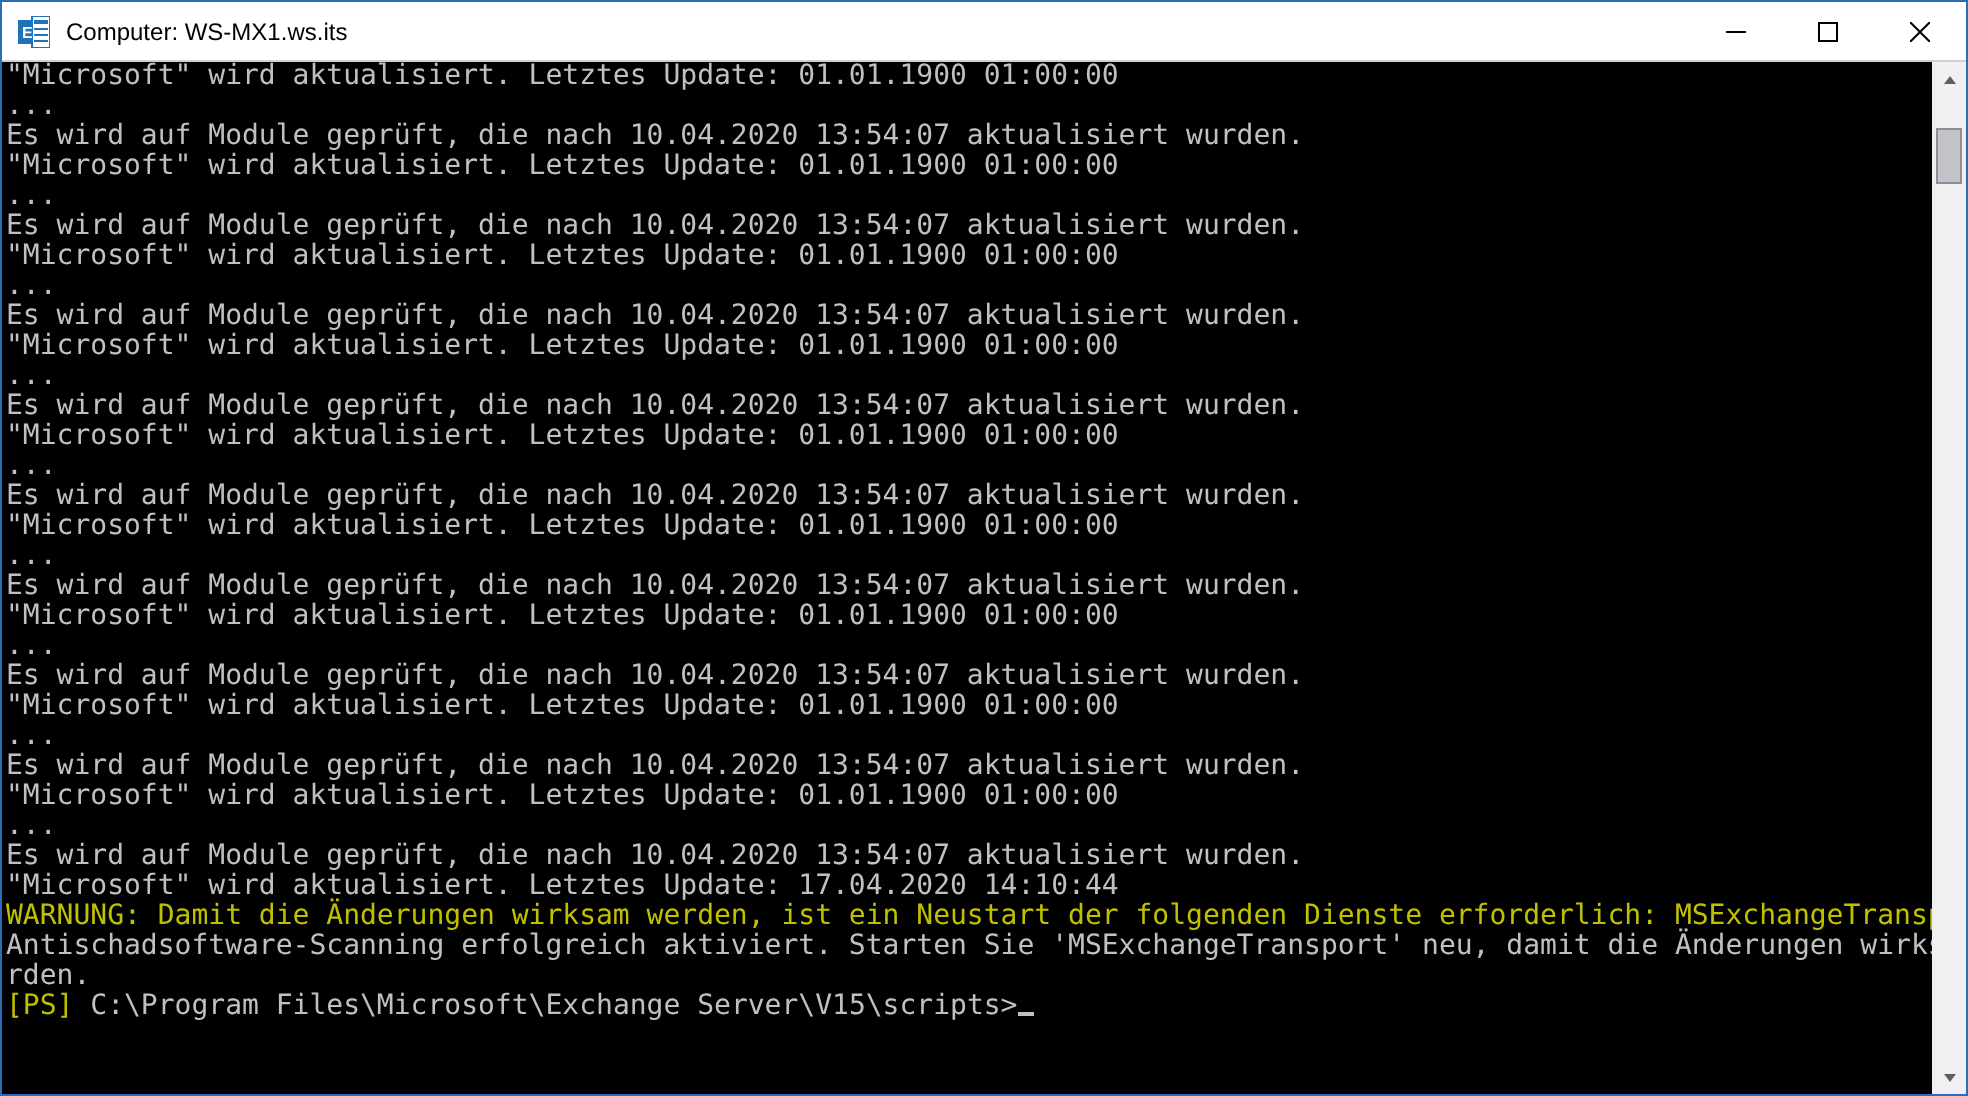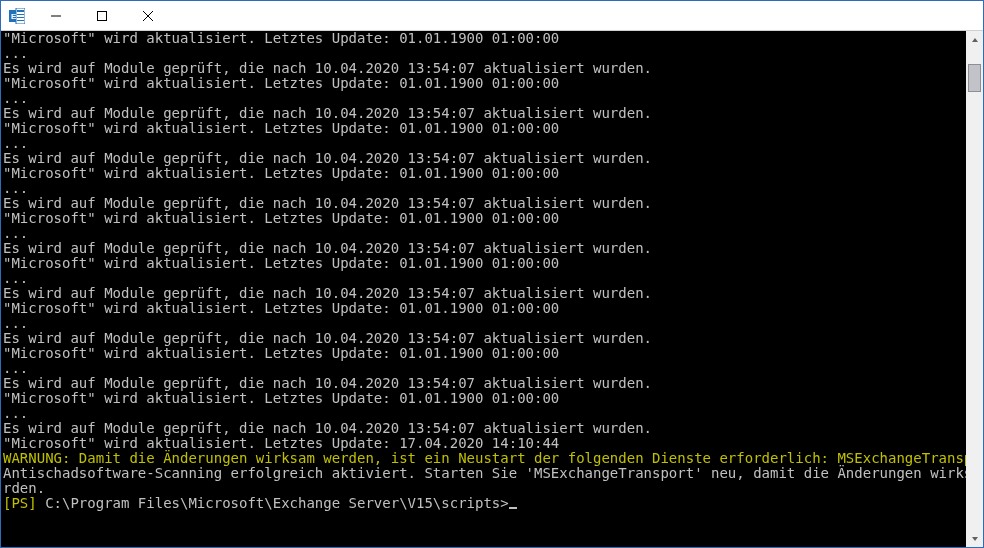--- a/index.html
+++ b/index.html
@@ -35,20 +35,21 @@
       <svg viewBox="0 0 16 16">
           <rect x="0" y="2" width="10" height="12" fill="#2072b9"></rect>
           <rect x="7" y="0" width="9" height="16" fill="#fff" stroke="#2072b9" stroke-width="1"></rect>
           <rect x="8" y="2" width="7" height="2" fill="#2072b9"></rect>
           <rect x="8" y="6" width="7" height="1" fill="#2072b9"></rect>
           <rect x="8" y="9" width="7" height="1" fill="#2072b9"></rect>
           <rect x="8" y="12" width="7" height="1" fill="#2072b9"></rect>
           <text x="2" y="11" font-size="8" fill="#fff" font-family="Arial" font-weight="bold">E</text>
         </svg>
     </span>
+    <span class="title">Computer: WS-MX1.ws.its</span>
     <div class="tb-btn">
       <svg viewBox="0 0 10 10">
           <line x1="0" y1="5" x2="10" y2="5" stroke="#000" stroke-width="1"></line>
         </svg>
     </div>
     <div class="tb-btn">
       <svg viewBox="0 0 10 10">
           <rect x="0.5" y="0.5" width="9" height="9" fill="none" stroke="#000" stroke-width="1"></rect>
         </svg>
     </div>

